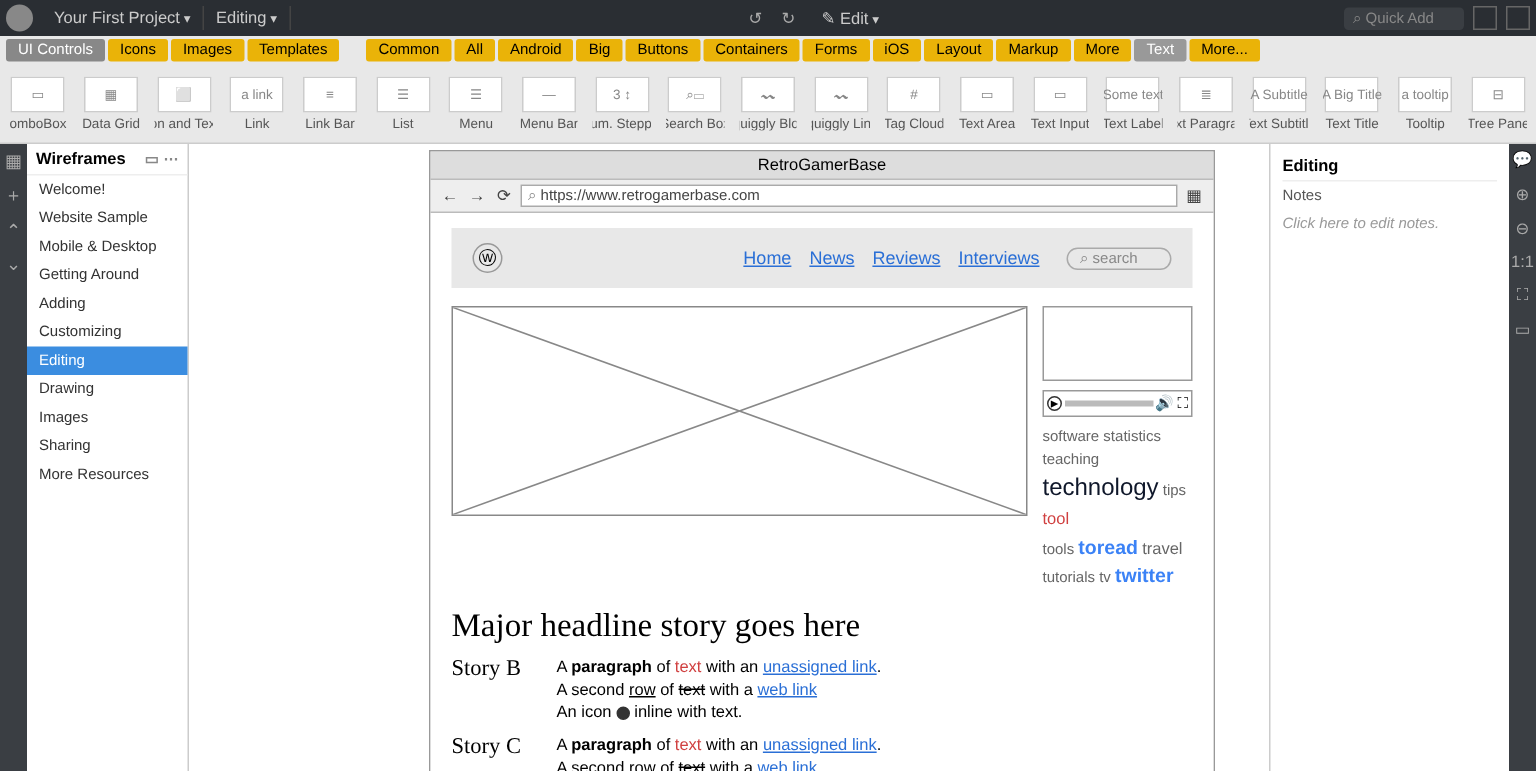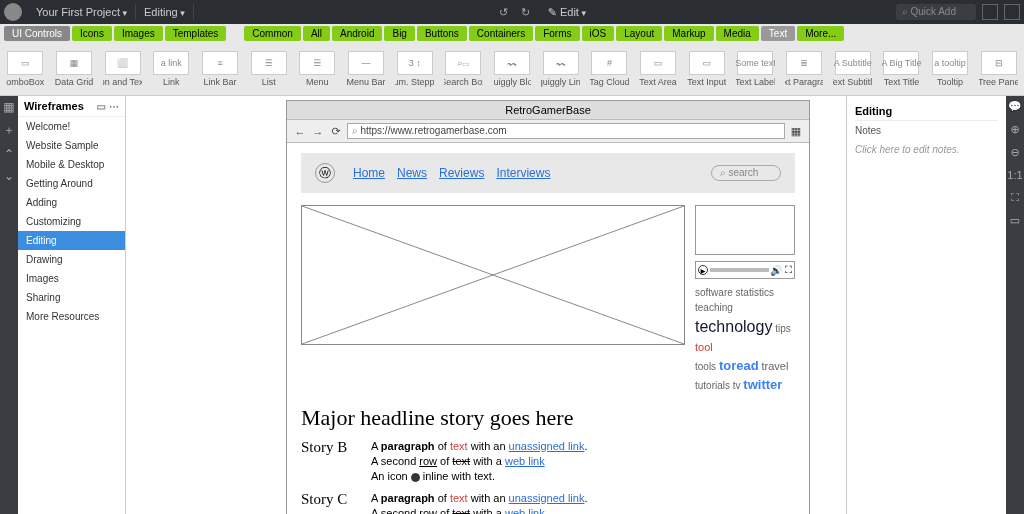--- a/index.html
+++ b/index.html
@@ -12,21 +12,21 @@
 .topbar .center { flex:1; display:flex; justify-content:center; gap:6px; align-items:center; }
 .topbar .icon { width:16px; height:16px; display:flex; align-items:center; justify-content:center; color:#aaa; cursor:pointer; }
 .topbar .edit-btn { padding:2px 8px; }
 .topbar .edit-btn:before { content:"✎ "; }
 .topbar .edit-btn:after { content:" ▾"; font-size:9px; }
 .topbar .quick { background:#3a3e43; border-radius:3px; padding:2px 6px; width:80px; color:#888; font-size:10px; }
 .topbar .quick:before { content:"⌕ "; }
 .topbar .sq { width:16px; height:16px; border:1px solid #666; margin-left:6px; }
 .ribbon { background:#e8e8e8; border-bottom:1px solid #ccc; }
 .tabs { display:flex; gap:2px; padding:2px 4px; font-size:10px; align-items:center; }
-.tab { padding:2px 8px; background:#84cc16; border-radius:2px; cursor:pointer; }
+.tab { padding:2px 8px; background:#eab308; border-radius:2px; cursor:pointer; }
 .tab.sel { background:#888; color:#fff; }
 .tab.sel2 { background:#999; color:#fff; }
 .gallery { display:flex; gap:10px; padding:4px 6px; height:52px; align-items:center; overflow:hidden; }
 .gitem { display:flex; flex-direction:column; align-items:center; width:42px; font-size:9px; color:#555; white-space:nowrap; overflow:hidden; cursor:pointer; }
 .gitem .gi { width:36px; height:24px; border:1px solid #ccc; background:#fff; margin-bottom:2px; display:flex; align-items:center; justify-content:center; font-size:9px; color:#888; }
 .main { display:flex; height:438px; }
 .left { width:18px; background:#3a3e43; display:flex; flex-direction:column; align-items:center; padding-top:4px; gap:8px; }
 .left .li { color:#aaa; font-size:12px; cursor:pointer; }
 .navpanel { width:108px; background:#fff; border-right:1px solid #ccc; }
 .navhead { display:flex; align-items:center; padding:4px 6px; font-weight:bold; font-size:11px; border-bottom:1px solid #eee; }
@@ -37,21 +37,21 @@
 .canvas { flex:1; background:#fff; position:relative; overflow:hidden; }
 .mock { position:absolute; left:160px; top:4px; width:524px; border:1px solid #999; background:#ddd; }
 .mtitle { text-align:center; padding:3px; font-size:11px; background:#ddd; border-bottom:1px solid #bbb; }
 .mtool { display:flex; align-items:center; gap:4px; padding:3px 6px; background:#eee; border-bottom:1px solid #bbb; }
 .mbtn { width:14px; height:14px; display:flex; align-items:center; justify-content:center; font-size:11px; color:#444; cursor:pointer; }
 .murl { flex:1; background:#fff; border:1px solid #aaa; padding:1px 4px; font-size:10px; color:#444; }
 .murl:before { content:"⌕ "; color:#888; }
 .mbody { background:#fff; padding:10px 14px 20px; }
 .mhdr { background:#e8e8e8; padding:10px 14px; display:flex; align-items:center; gap:18px; margin-bottom:12px; }
 .mlogo { width:20px; height:20px; border:1px solid #999; border-radius:50%; display:flex; align-items:center; justify-content:center; font-size:12px; }
-.mnav { display:flex; gap:12px; flex:1; justify-content:flex-start; }
+.mnav { display:flex; gap:12px; flex:1; justify-content:flex-end; }
 .mnav a { color:#2a6fd6; font-size:12px; text-decoration:underline; }
 .msrch { border:1px solid #aaa; border-radius:10px; padding:1px 8px; font-size:10px; color:#888; width:70px; }
 .msrch:before { content:"⌕ "; }
 .mcols { display:flex; gap:10px; margin-bottom:10px; }
 .mhero { flex:1; height:140px; border:1px solid #888; position:relative; }
 .mhero svg { width:100%; height:100%; }
 .mside { width:100px; display:flex; flex-direction:column; gap:6px; }
 .mmed { border:1px solid #999; height:50px; }
 .mctrl { border:1px solid #999; display:flex; align-items:center; gap:2px; padding:2px; font-size:10px; }
 .mctrl .pl { width:10px; height:10px; border:1px solid #333; border-radius:50%; display:flex; align-items:center; justify-content:center; }
@@ -106,21 +106,21 @@
       <span class="tab">Common</span>
       <span class="tab">All</span>
       <span class="tab">Android</span>
       <span class="tab">Big</span>
       <span class="tab">Buttons</span>
       <span class="tab">Containers</span>
       <span class="tab">Forms</span>
       <span class="tab">iOS</span>
       <span class="tab">Layout</span>
       <span class="tab">Markup</span>
-      <span class="tab">Media</span>
+      <span class="tab">More</span>
       <span class="tab sel2">Text</span>
       <span class="tab">More...</span>
     </div>
   <div class="gallery" id="gallery">
       <div class="gitem">
         <div class="gi">▭</div>
         <span>omboBox</span>
       </div>
       <div class="gitem">
         <div class="gi">▦</div>

